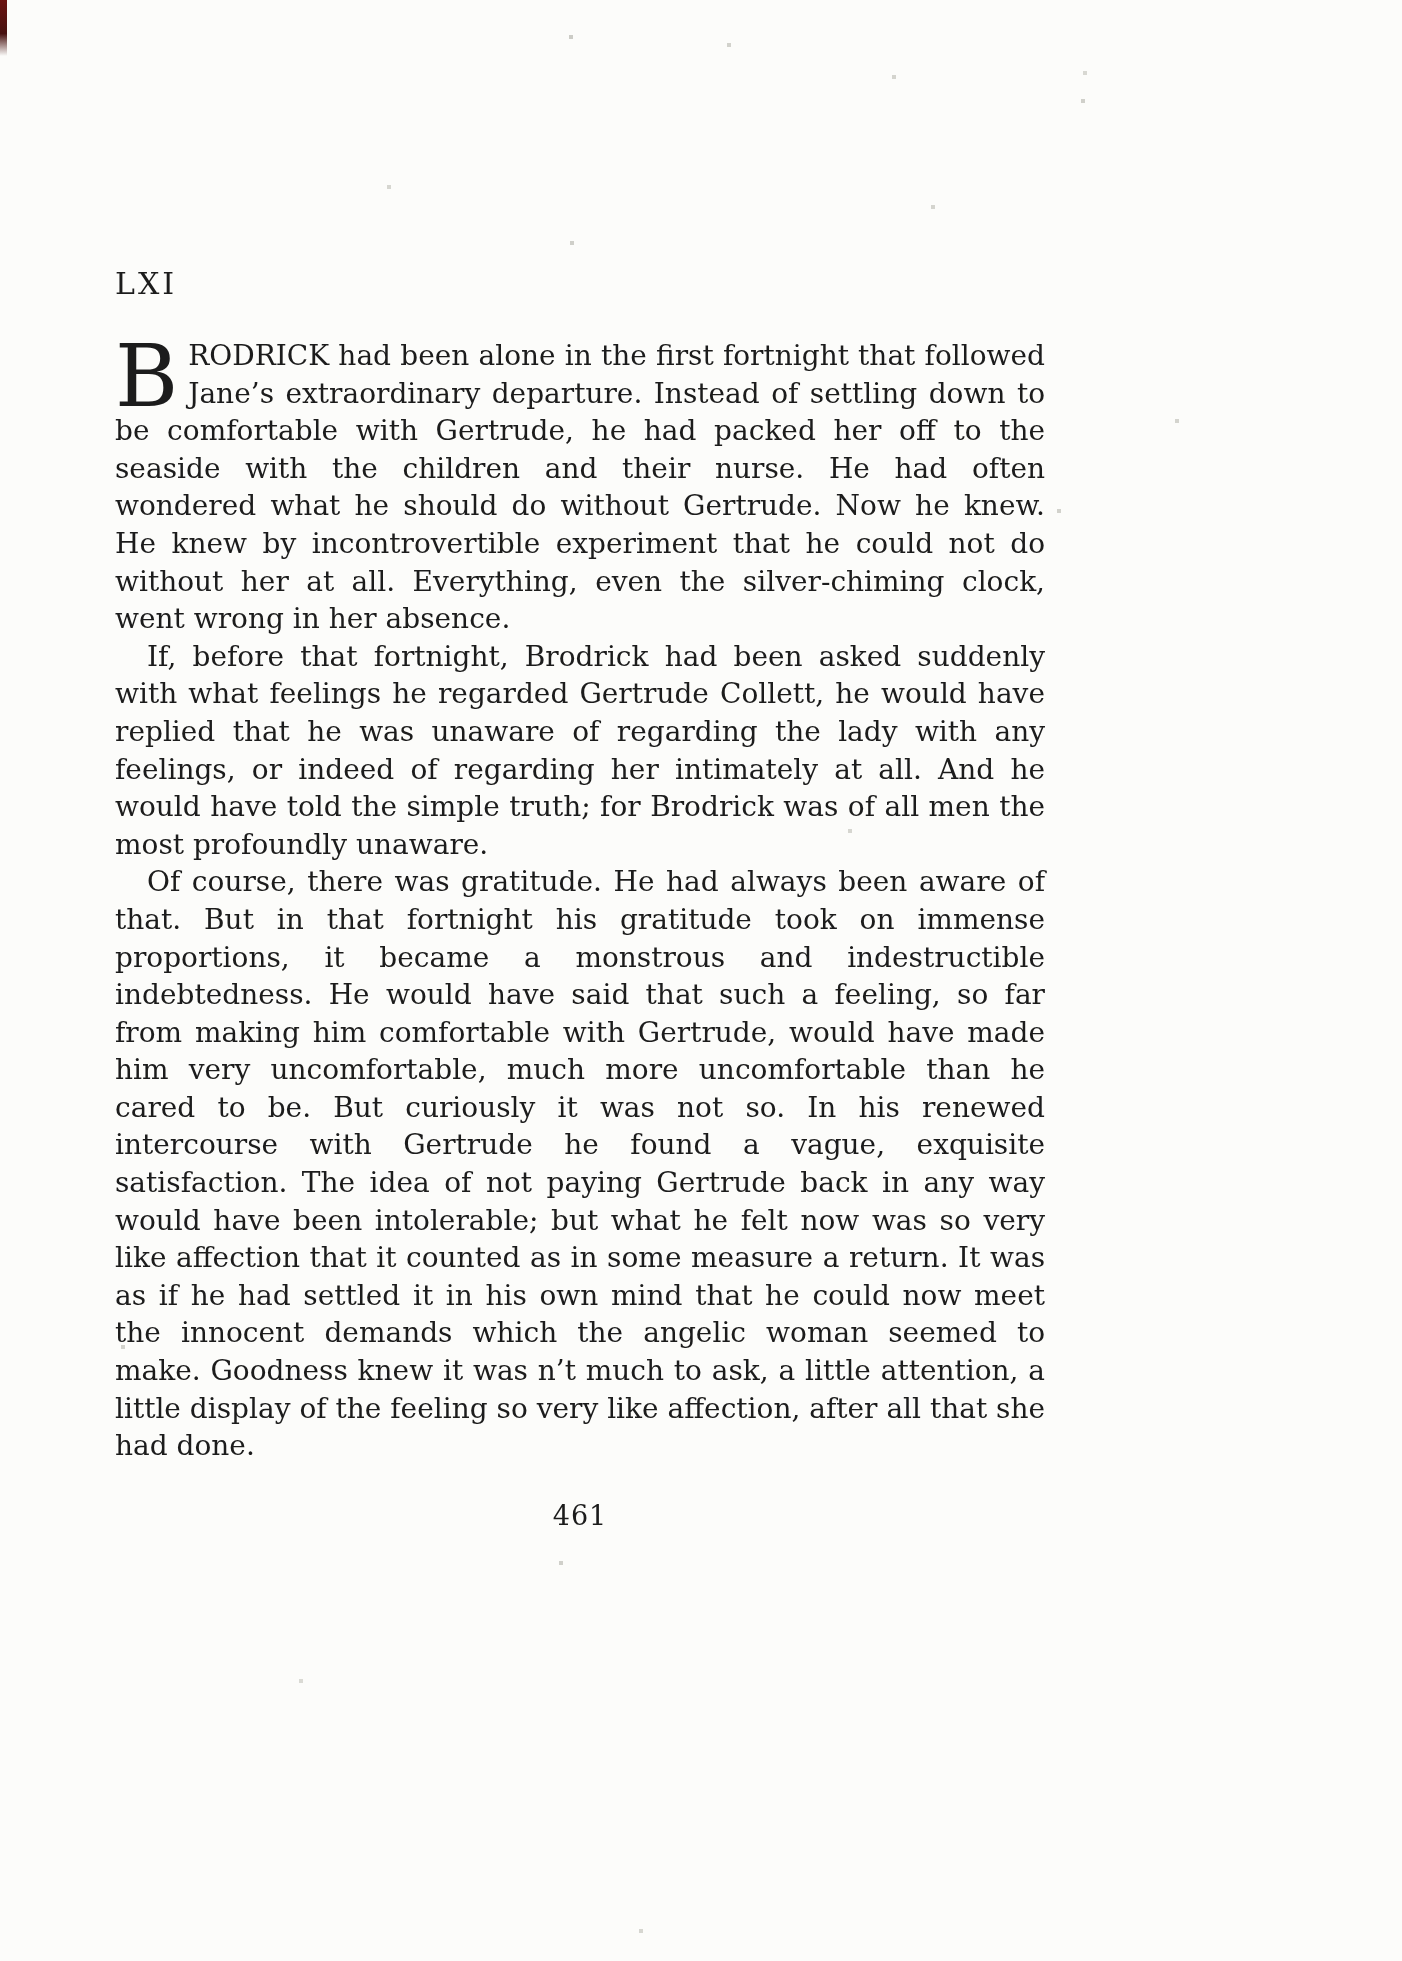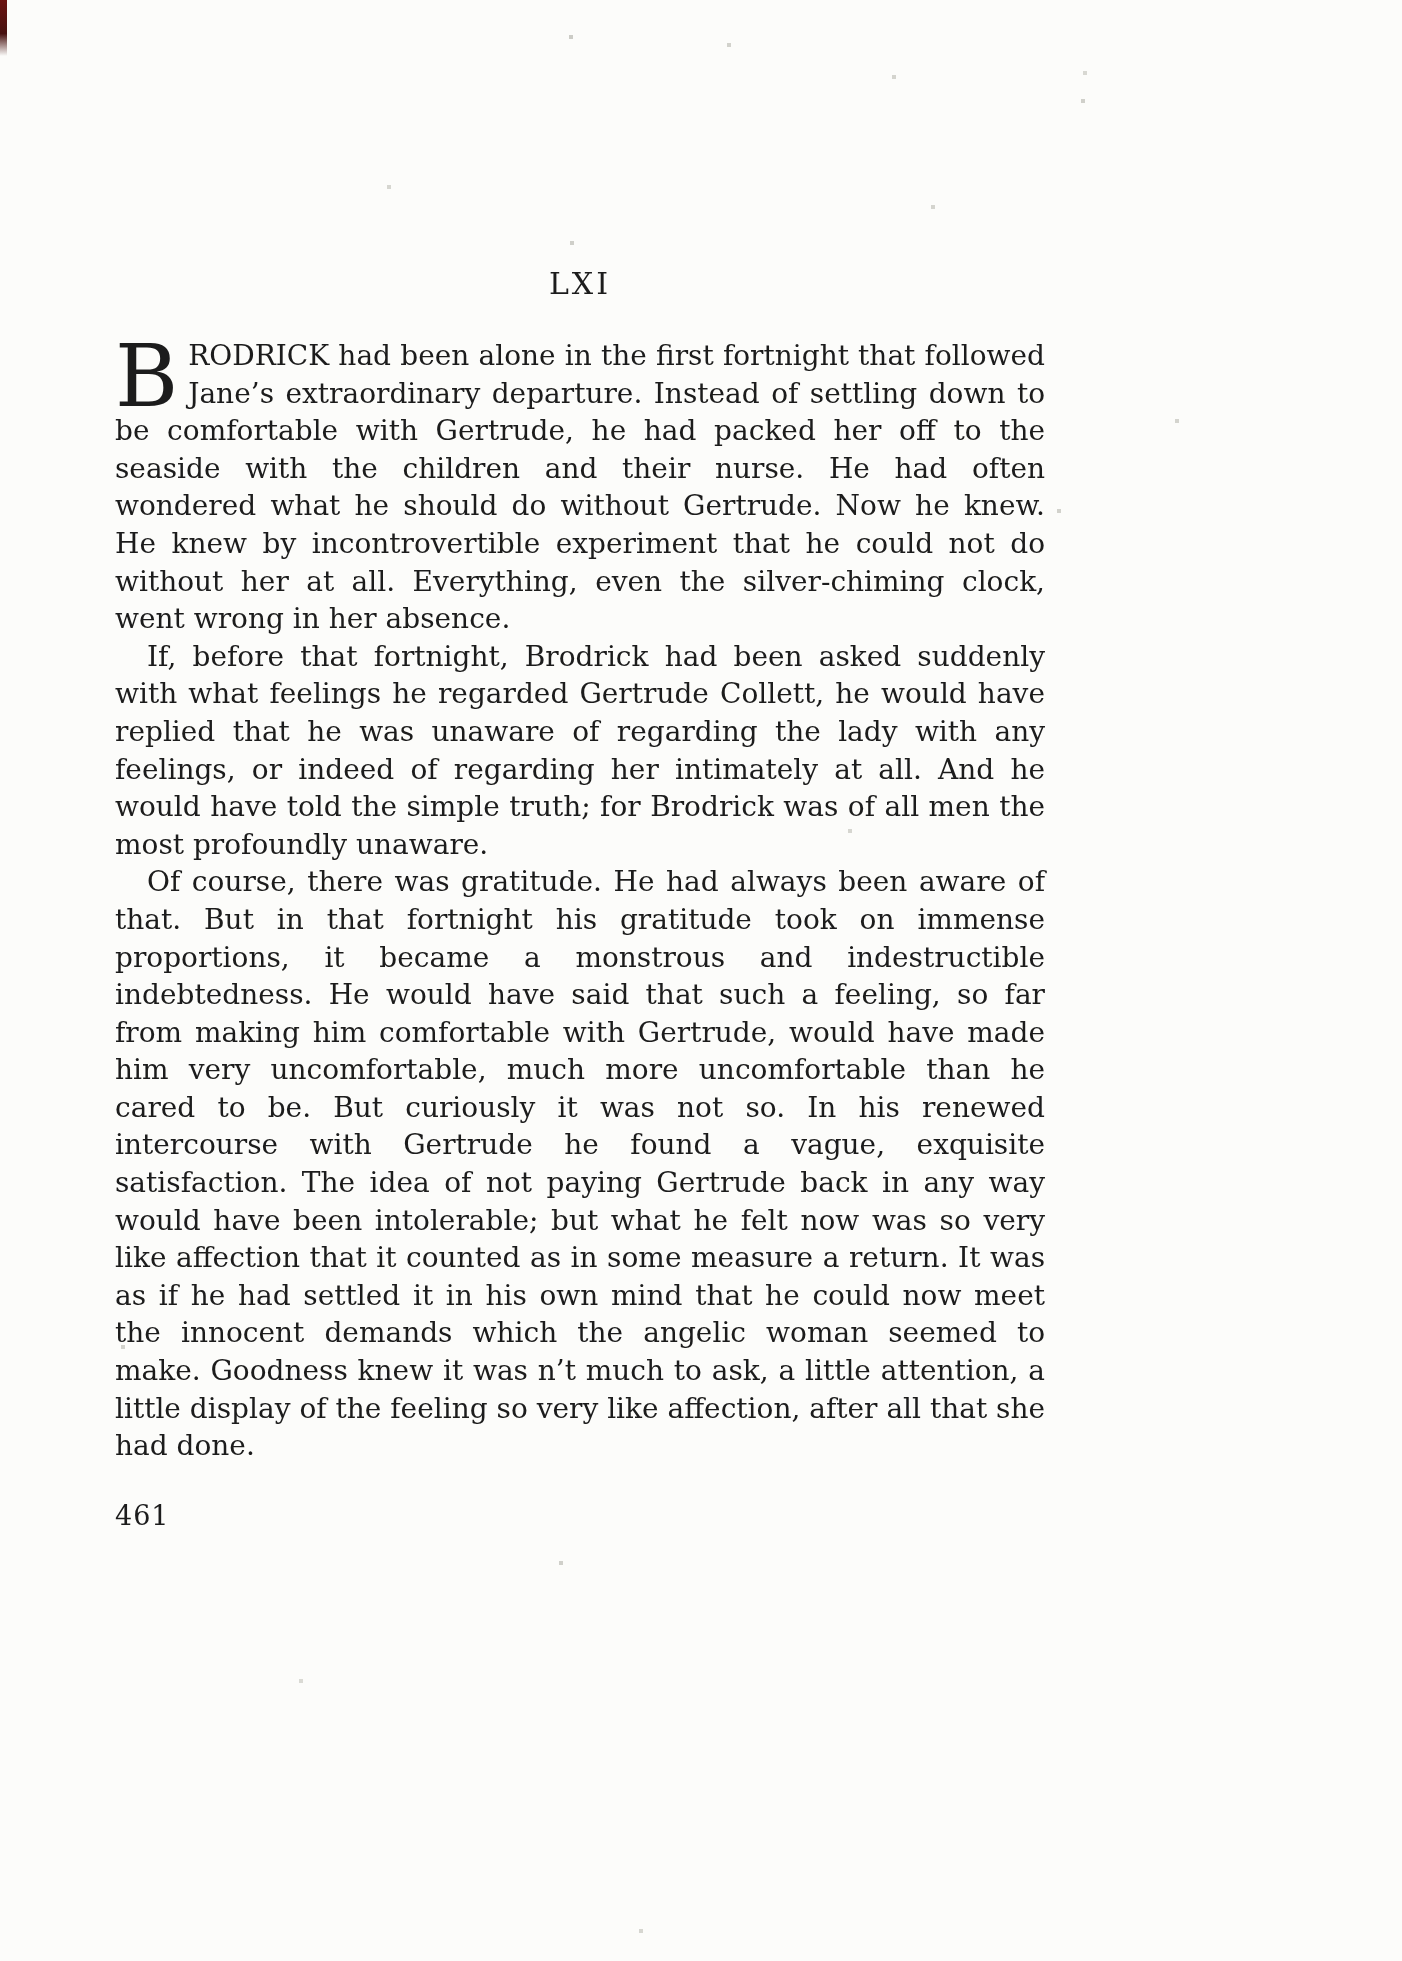--- a/index.html
+++ b/index.html
@@ -16,21 +16,20 @@
     color: #1c1c1c;
     overflow: hidden;
     box-sizing: border-box;
   }
   .chapter-heading {
     position: absolute;
     top: 266px;
     left: 115px;
     width: 930px;
     margin: 0;
-    text-align: center;
     font-size: 30px;
     font-weight: 400;
     letter-spacing: 3px;
   }
   .text-block {
     position: absolute;
     top: 337px;
     left: 115px;
     width: 930px;
     font-size: 28px;
@@ -50,20 +49,21 @@
     font-size: 86px;
     line-height: 72px;
     padding: 3px 10px 0 0;
     font-weight: 400;
   }
   .page-number {
     position: absolute;
     top: 1500px;
     left: 115px;
     width: 930px;
+    text-align: center;
     font-size: 27px;
     letter-spacing: 1px;
   }
   
   .scan-edge {
     position: absolute;
     left: 0;
     top: 0;
     width: 7px;
     height: 56px;

